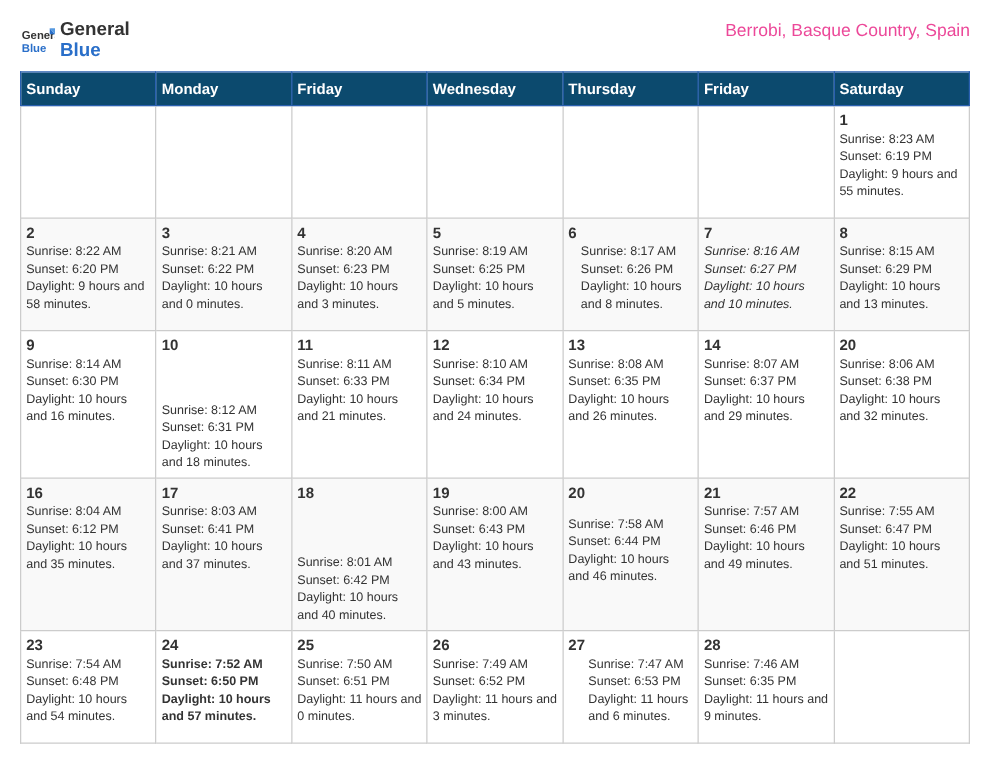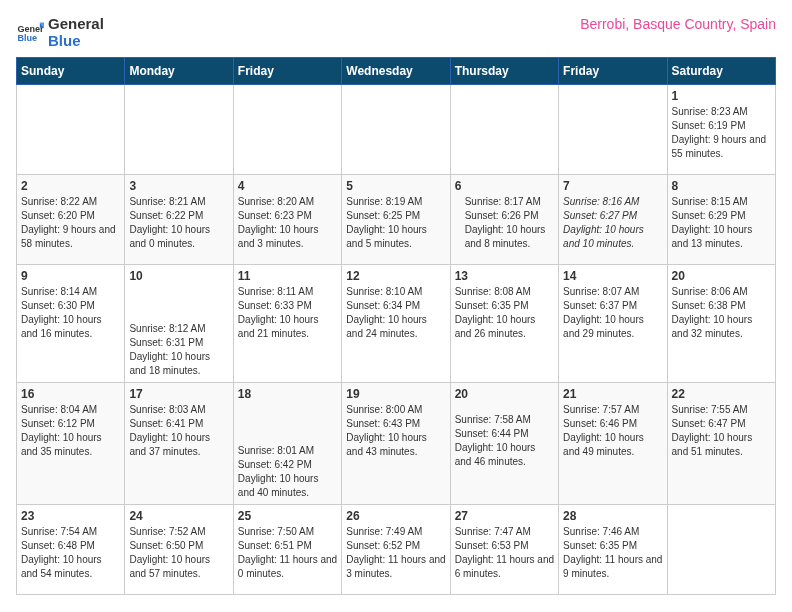--- a/index.html
+++ b/index.html
@@ -260,39 +260,39 @@
       </tr>
       <tr>
         <td>
           <span class="day-number">23</span>
           <div class="day-info" style="white-space: pre-line;">Sunrise: 7:54 AM
 Sunset: 6:48 PM
 Daylight: 10 hours and 54 minutes.</div>
         </td>
         <td>
           <span class="day-number">24</span>
-          <div class="day-info" style="white-space: pre-line;">Sunrise: 7:52 AM
+          <div class="day-info" style="white-space: pre-line; font-weight: bold;">Sunrise: 7:52 AM
 Sunset: 6:50 PM
 Daylight: 10 hours and 57 minutes.</div>
         </td>
         <td>
           <span class="day-number">25</span>
           <div class="day-info" style="white-space: pre-line;">Sunrise: 7:50 AM
 Sunset: 6:51 PM
 Daylight: 11 hours and 0 minutes.</div>
         </td>
         <td>
           <span class="day-number">26</span>
           <div class="day-info" style="white-space: pre-line;">Sunrise: 7:49 AM
 Sunset: 6:52 PM
 Daylight: 11 hours and 3 minutes.</div>
         </td>
         <td>
           <span class="day-number">27</span>
-          <div class="day-info" style="white-space: pre-line;">Sunrise: 7:47 AM
+          <div class="day-info" style="white-space: pre-line; margin-left: 16px;">Sunrise: 7:47 AM
 Sunset: 6:53 PM
 Daylight: 11 hours and 6 minutes.</div>
         </td>
         <td>
           <span class="day-number">28</span>
           <div class="day-info" style="white-space: pre-line;">Sunrise: 7:46 AM
 Sunset: 6:35 PM
 Daylight: 11 hours and 9 minutes.</div>
         </td>
         <td class="empty-cell"></td>

